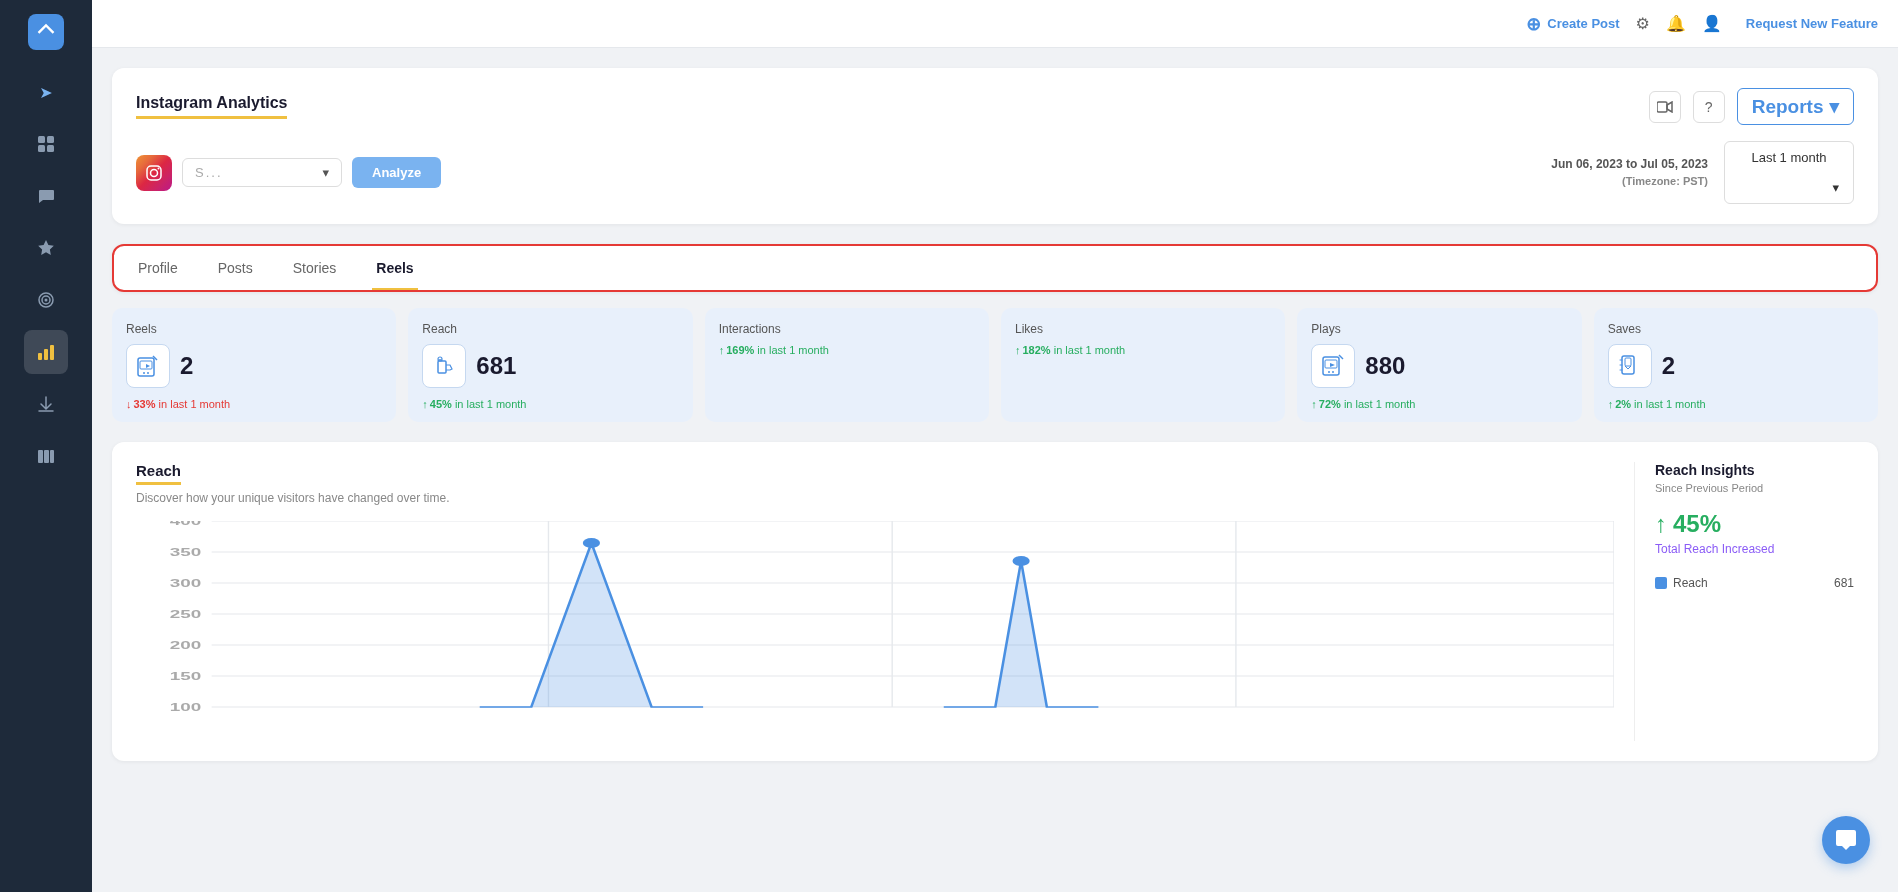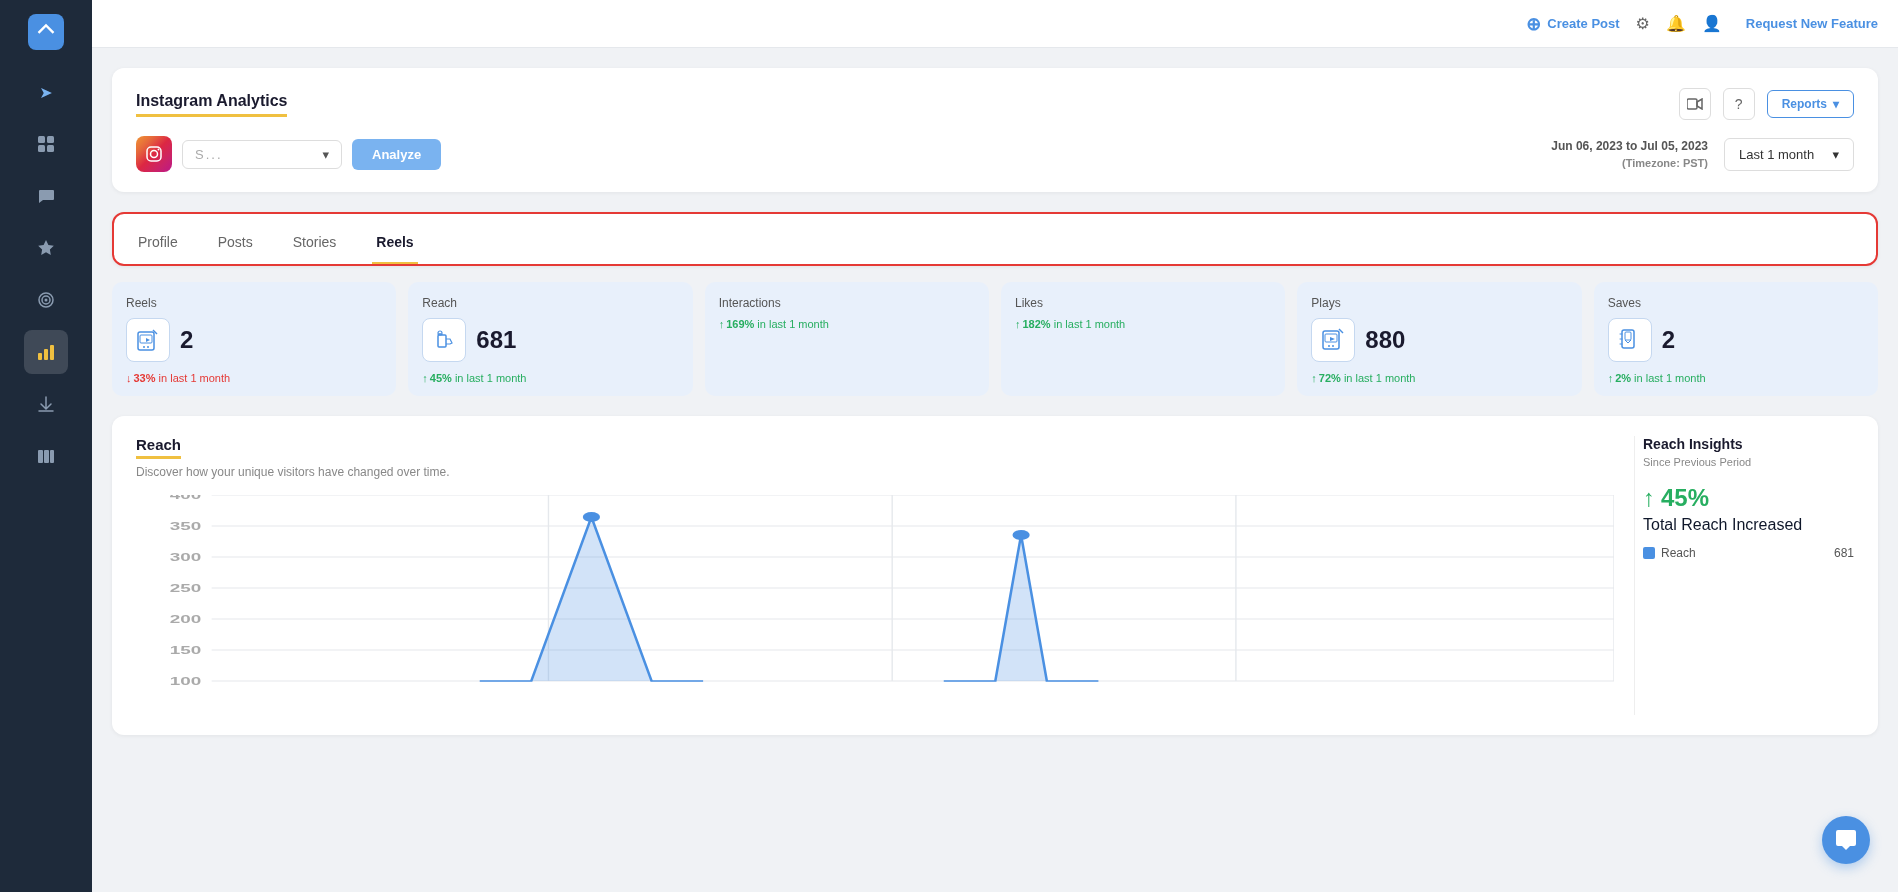--- a/index.html
+++ b/index.html
@@ -102,21 +102,21 @@
       border-radius: 6px;
       display: flex; align-items: center; justify-content: center;
       cursor: pointer; color: #666; font-size: 14px;
     }
     .reports-btn {
       display: flex; align-items: center; gap: 6px;
       border: 1.5px solid #4a90e2;
       border-radius: 6px;
       padding: 6px 14px;
       color: #4a90e2;
-      font-size: 12px;
+      font-size: 19px;
       font-weight: 600;
       cursor: pointer;
     }
 
     .analytics-controls {
       display: flex; align-items: center; justify-content: space-between;
     }
     .account-selector {
       display: flex; align-items: center; gap: 10px;
     }
@@ -166,27 +166,28 @@
     }
     .period-dropdown {
       display: flex; align-items: center; gap: 15px;
       border: 1px solid #ddd;
       border-radius: 6px;
       padding: 8px 14px;
       font-size: 13px;
       color: #333;
       cursor: pointer;
       min-width: 130px;
+      flex-direction: column;
     }
 
     
     .tabs-section {
       background: white;
       border-radius: 12px;
-      padding: 10px 20px 0;
+      padding: 4px 20px 0;
       margin-bottom: 16px;
       box-shadow: 0 1px 4px rgba(0,0,0,0.06);
       border: 2px solid #e53935;
     }
     .tabs {
       display: flex; gap: 32px;
     }
     .tab {
       padding: 10px 4px 12px;
       font-size: 14px;
@@ -273,21 +274,21 @@
     .chart-area {
       position: relative;
       height: 220px;
       font-weight: bold;
     }
     .chart-svg { width: 100%; height: 100%; }
 
     .chart-insights {
       width: 220px;
       flex-shrink: 0;
-      padding-left: 8px;
+      padding-left: 20px;
       border-left: 1px solid #eee;
     }
     .insights-title {
       font-size: 14px;
       font-weight: 700;
       color: #1a1a2e;
       margin-bottom: 4px;
     }
     .insights-subtitle {
       font-size: 11px;
@@ -295,23 +296,23 @@
       margin-bottom: 16px;
     }
     .insights-pct {
       font-size: 24px;
       font-weight: 700;
       color: #27ae60;
       display: flex; align-items: center; gap: 6px;
       margin-bottom: 4px;
     }
     .insights-desc {
-      font-size: 16px;
-      color: #0f172a;
-      margin-bottom: 12px;
+      font-size: 12px;
+      color: #8b5cf6;
+      margin-bottom: 20px;
     }
     .insights-legend {
       display: flex; align-items: center; justify-content: space-between;
       font-size: 12px; color: #555;
     }
     .legend-dot {
       width: 12px; height: 12px;
       border-radius: 2px;
       background: #4a90e2;
       display: inline-block;

